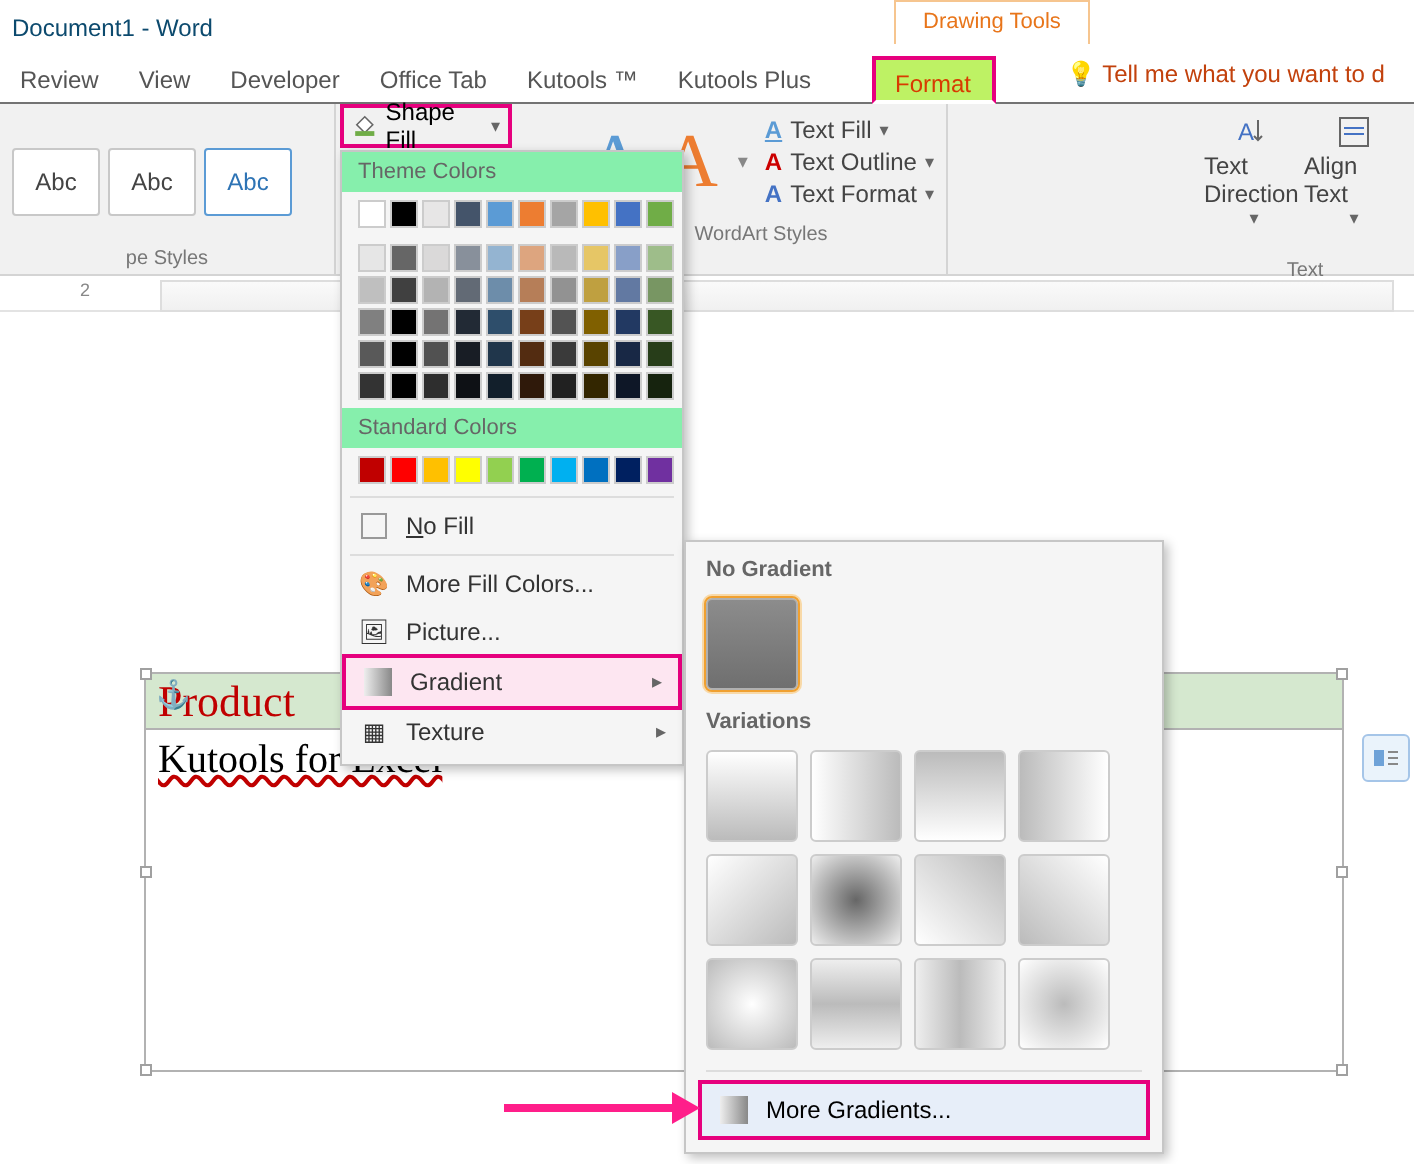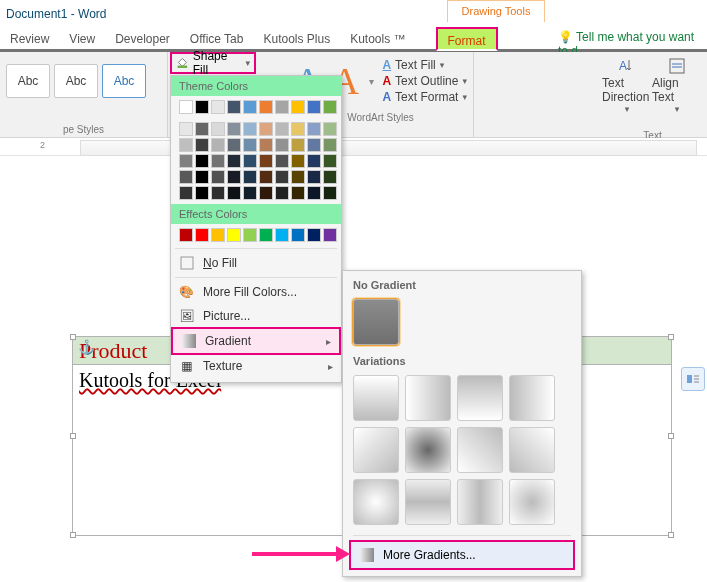--- a/index.html
+++ b/index.html
@@ -3,46 +3,46 @@
 <meta charset="utf-8">
 <style>
 * { margin: 0; padding: 0; box-sizing: border-box; font-family: "Segoe UI", sans-serif; font-size: 12px; }
 body { width: 707px; height: 582px; background: #fff; overflow: hidden; position: relative; }
 
 .title-bar { height: 28px; display: flex; align-items: center; padding-left: 6px; background: #fff; }
 .title-bar span { color: #0c4a6e; }
 
 .drawing-tools { position: absolute; top: 0; left: 447px; width: 98px; height: 22px; background: #fff; border: 1px solid #f6c58f; border-bottom: none; color: #e8751a; text-align: center; line-height: 20px; font-size: 11px; }
 
-.tabs { height: 24px; display: flex; align-items: center; border-bottom: 3px solid #737373; padding-left: 0; background: #fff; }
+.tabs { height: 24px; display: flex; align-items: center; border-bottom: 1px solid #737373; padding-left: 0; background: #fff; }
 .tab { padding: 0 10px; color: #555; cursor: pointer; height: 24px; line-height: 24px; }
 .tab.active { color: #d83b01; border: 2px solid #e6007e; border-bottom: 2px solid #fff; background: #bef264; }
 
 .ribbon { height: 86px; background: #f1f1f1; border-bottom: 1px solid #d4d4d4; position: relative; display: flex; }
 .ribbon-group { border-right: 1px solid #d4d4d4; padding: 4px 6px 2px; display: flex; flex-direction: column; justify-content: space-between; }
 .ribbon-group-label { font-size: 10px; color: #777; text-align: center; padding-top: 2px; }
 .shape-styles { width: 168px; }
-.shape-styles-row { display: flex; gap: 4px; margin-top: 8px; }
+.shape-styles-row { display: flex; gap: 4px; margin-top: 18px; }
 .style-box { width: 44px; height: 34px; border: 1px solid #c8c8c8; background: #fff; display: flex; align-items: center; justify-content: center; color: #444; border-radius: 2px; }
 .style-box.blue { border-color: #5b9bd5; color: #2e74b5; }
 
 .shape-fill-btn { position: absolute; top: 0; left: 170px; width: 86px; height: 22px; border: 2px solid #e6007e; background: #f1f1f1; display: flex; align-items: center; gap: 4px; padding: 0 4px; }
 .shape-fill-btn .bucket { width: 14px; height: 14px; display: inline-block; }
 
 .wordart-group { position: absolute; left: 288px; top: 0; width: 186px; border-right: 1px solid #d4d4d4; height: 86px; padding: 6px; }
 .wa-row { display: flex; align-items: center; gap: 6px; }
 .wa-big { font-size: 38px; font-family: Georgia, serif; color: #5b9bd5; }
 .wa-big.orange { color: #ed7d31; }
 .wa-small { font-size: 11px; color: #444; display: flex; align-items: center; gap: 4px; }
 .chev { font-size: 9px; color: #666; }
 
 .text-group { position: absolute; left: 598px; top: 0; width: 110px; height: 86px; border-right: 1px solid #d4d4d4; padding: 4px; }
 .text-btn { display: inline-flex; flex-direction: column; align-items: center; width: 50px; font-size: 11px; color: #444; }
 
-.tell-me { position: absolute; left: 558px; top: 30px; color: #15803d; font-size: 12px; }
+.tell-me { position: absolute; left: 533px; top: 30px; color: #c2410c; font-size: 12px; }
 
 .ruler { height: 18px; background: #fff; border-bottom: 1px solid #e3e3e3; position: relative; }
 .ruler::before { content: ""; position: absolute; left: 80px; right: 10px; top: 2px; height: 14px; background: linear-gradient(#fafafa,#f0f0f0); border: 1px solid #ddd; }
 .ruler-num { position: absolute; top: 2px; font-size: 9px; color: #888; }
 
 .canvas { position: relative; height: 420px; background: #fff; }
 .textbox { position: absolute; left: 72px; top: 180px; width: 600px; height: 200px; border: 1px solid #b2b2b2; }
 .textbox .header { height: 28px; background: #d5e8cf; border-bottom: 1px solid #b2b2b2; display: flex; align-items: center; padding-left: 6px; }
 .textbox .header span { font-family: "Times New Roman", serif; font-size: 22px; color: #c00000; }
 .textbox .body { padding: 4px 6px; }
@@ -86,22 +86,22 @@
 <div class="title-bar">
   <span>Document1 - Word</span>
 </div>
 <div class="drawing-tools">Drawing Tools</div>
 
 <div class="tabs">
   <div class="tab">Review</div>
   <div class="tab">View</div>
   <div class="tab">Developer</div>
   <div class="tab">Office Tab</div>
+  <div class="tab">Kutools ™</div>
   <div class="tab">Kutools Plus</div>
-  <div class="tab">Kutools ™</div>
   <div class="tab" style="width:20px"></div>
   <div class="tab active">Format</div>
 </div>
 <div class="tell-me">💡 <span>Tell me what you want to d</span></div>
 
 <div class="ribbon">
   <div class="ribbon-group shape-styles">
     <div class="shape-styles-row">
       <div class="style-box">Abc</div>
       <div class="style-box">Abc</div>
@@ -262,21 +262,21 @@
       <div class="color-cell" style="background: rgb(0, 0, 0);"></div>
       <div class="color-cell" style="background: rgb(46, 46, 46);"></div>
       <div class="color-cell" style="background: rgb(14, 17, 21);"></div>
       <div class="color-cell" style="background: rgb(18, 31, 43);"></div>
       <div class="color-cell" style="background: rgb(47, 25, 10);"></div>
       <div class="color-cell" style="background: rgb(33, 33, 33);"></div>
       <div class="color-cell" style="background: rgb(51, 38, 0);"></div>
       <div class="color-cell" style="background: rgb(14, 23, 39);"></div>
       <div class="color-cell" style="background: rgb(22, 35, 14);"></div>
     </div>
-  <div class="dd-header">Effects Colors</div>
+  <div class="dd-header">Standard Colors</div>
   <div class="color-grid" id="standard-row">
       <div class="color-cell" style="background: rgb(192, 0, 0);"></div>
       <div class="color-cell" style="background: rgb(255, 0, 0);"></div>
       <div class="color-cell" style="background: rgb(255, 192, 0);"></div>
       <div class="color-cell" style="background: rgb(255, 255, 0);"></div>
       <div class="color-cell" style="background: rgb(146, 208, 80);"></div>
       <div class="color-cell" style="background: rgb(0, 176, 80);"></div>
       <div class="color-cell" style="background: rgb(0, 176, 240);"></div>
       <div class="color-cell" style="background: rgb(0, 112, 192);"></div>
       <div class="color-cell" style="background: rgb(0, 32, 96);"></div>

